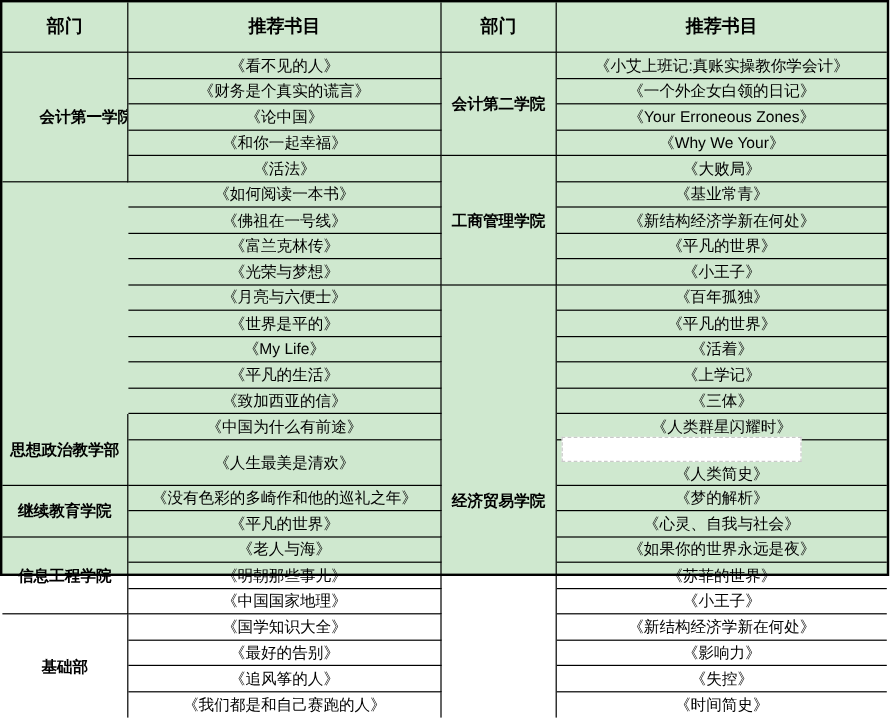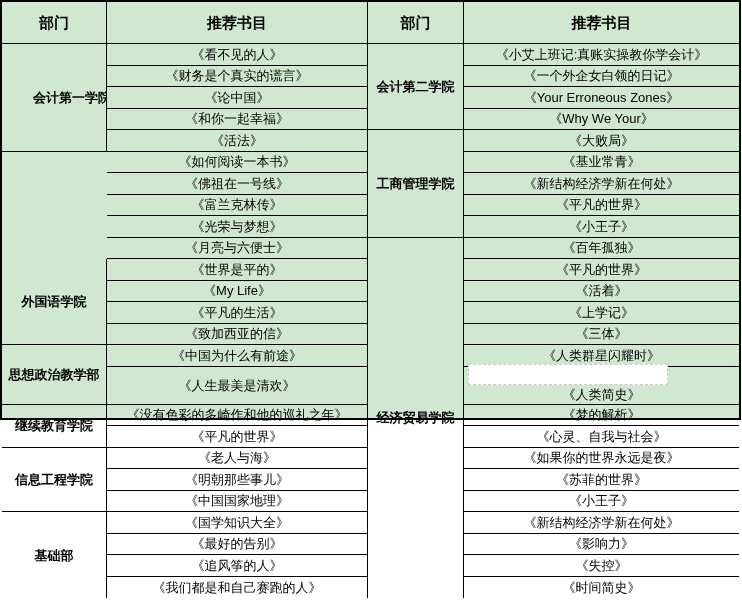--- a/index.html
+++ b/index.html
@@ -5,21 +5,21 @@
   html, body { margin: 0; padding: 0; }
   body {
     width: 742px; height: 602px;
     background: #ffffff;
     font-family: "Liberation Sans", sans-serif;
     position: relative;
     overflow: hidden;
   }
   #sheet {
     position: absolute; left: 0; top: 0;
-    width: 741px; height: 420px;
+    width: 741px; height: 480px;
     box-sizing: border-box;
     border: 2px solid #000;
     background: #cfe8cf;
     display: grid;
     grid-template-columns: 105px 261px 96px 275px;
     grid-template-rows: 42px repeat(15, 21.5px) 38px repeat(9, 21.5px);
   }
   .cell {
     box-sizing: border-box;
     border-right: 1px solid #000;
@@ -62,21 +62,20 @@
     <div class="cell book" style="grid-area: 2 / 2;">《看不见的人》</div>
     <div class="cell book" style="grid-area: 3 / 2;">《财务是个真实的谎言》</div>
     <div class="cell book" style="grid-area: 4 / 2;">《论中国》</div>
     <div class="cell book" style="grid-area: 5 / 2;">《和你一起幸福》</div>
     <div class="cell book" style="grid-area: 6 / 2;">《活法》</div>
     <div class="cell book" style="grid-area: 7 / 2;">《如何阅读一本书》</div>
     <div class="cell book" style="grid-area: 8 / 2;">《佛祖在一号线》</div>
     <div class="cell book" style="grid-area: 9 / 2;">《富兰克林传》</div>
     <div class="cell book" style="grid-area: 10 / 2;">《光荣与梦想》</div>
     <div class="cell book" style="grid-area: 11 / 2;">《月亮与六便士》</div>
-    <div class="cell dept" style="grid-area: 12 / 1 / span 4;">外国语学院</div>
     <div class="cell book" style="grid-area: 12 / 2;">《世界是平的》</div>
     <div class="cell book" style="grid-area: 13 / 2;">《My Life》</div>
     <div class="cell book" style="grid-area: 14 / 2;">《平凡的生活》</div>
     <div class="cell book" style="grid-area: 15 / 2;">《致加西亚的信》</div>
     <div class="cell dept" style="grid-area: 16 / 1 / span 2;">思想政治教学部</div>
     <div class="cell book" style="grid-area: 16 / 2;">《中国为什么有前途》</div>
     <div class="cell book" style="grid-area: 17 / 2;">《人生最美是清欢》</div>
     <div class="cell dept" style="grid-area: 18 / 1 / span 2;">继续教育学院</div>
     <div class="cell book" style="grid-area: 18 / 2;">《没有色彩的多崎作和他的巡礼之年》</div>
     <div class="cell book" style="grid-area: 19 / 2;">《平凡的世界》</div>

